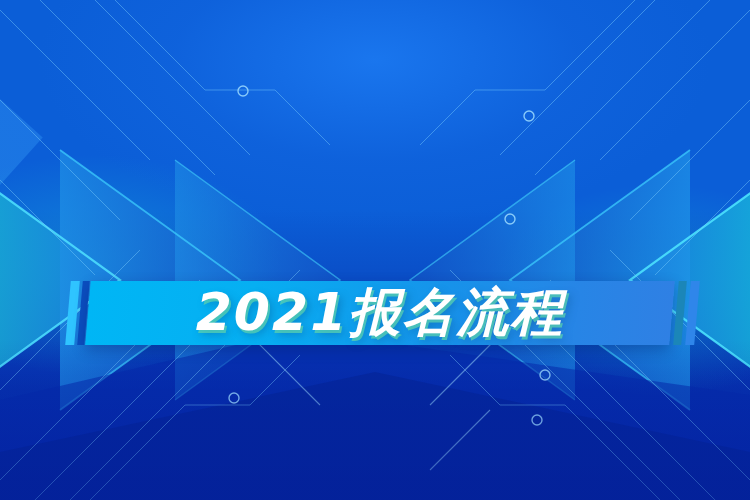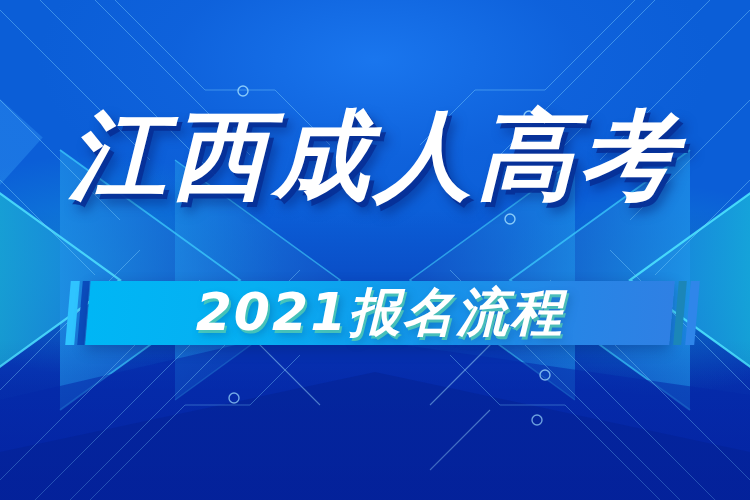--- a/index.html
+++ b/index.html
@@ -195,23 +195,20 @@
         <circle cx="510" cy="219" r="5"></circle>
         <circle cx="234" cy="398" r="5"></circle>
         <circle cx="545" cy="375" r="5"></circle>
         <circle cx="537" cy="420" r="5"></circle>
       </g>
     </svg>
   </div>
 
   <div class="wash-b"></div>
 
-  <div class="title-wrap">
-    <span class="title">江西成人高考</span>
-  </div>
 
   <div class="vbar" style="left:68px;top:281px;width:9px;height:64px;background:#2fc4ff;"></div>
   <div class="vbar" style="left:80px;top:281px;width:7px;height:64px;background:#0b4fc0;"></div>
 
   <div class="banner">
     <div class="banner-inner">
       <span class="subtitle">2021报名流程</span>
     </div>
   </div>
 

